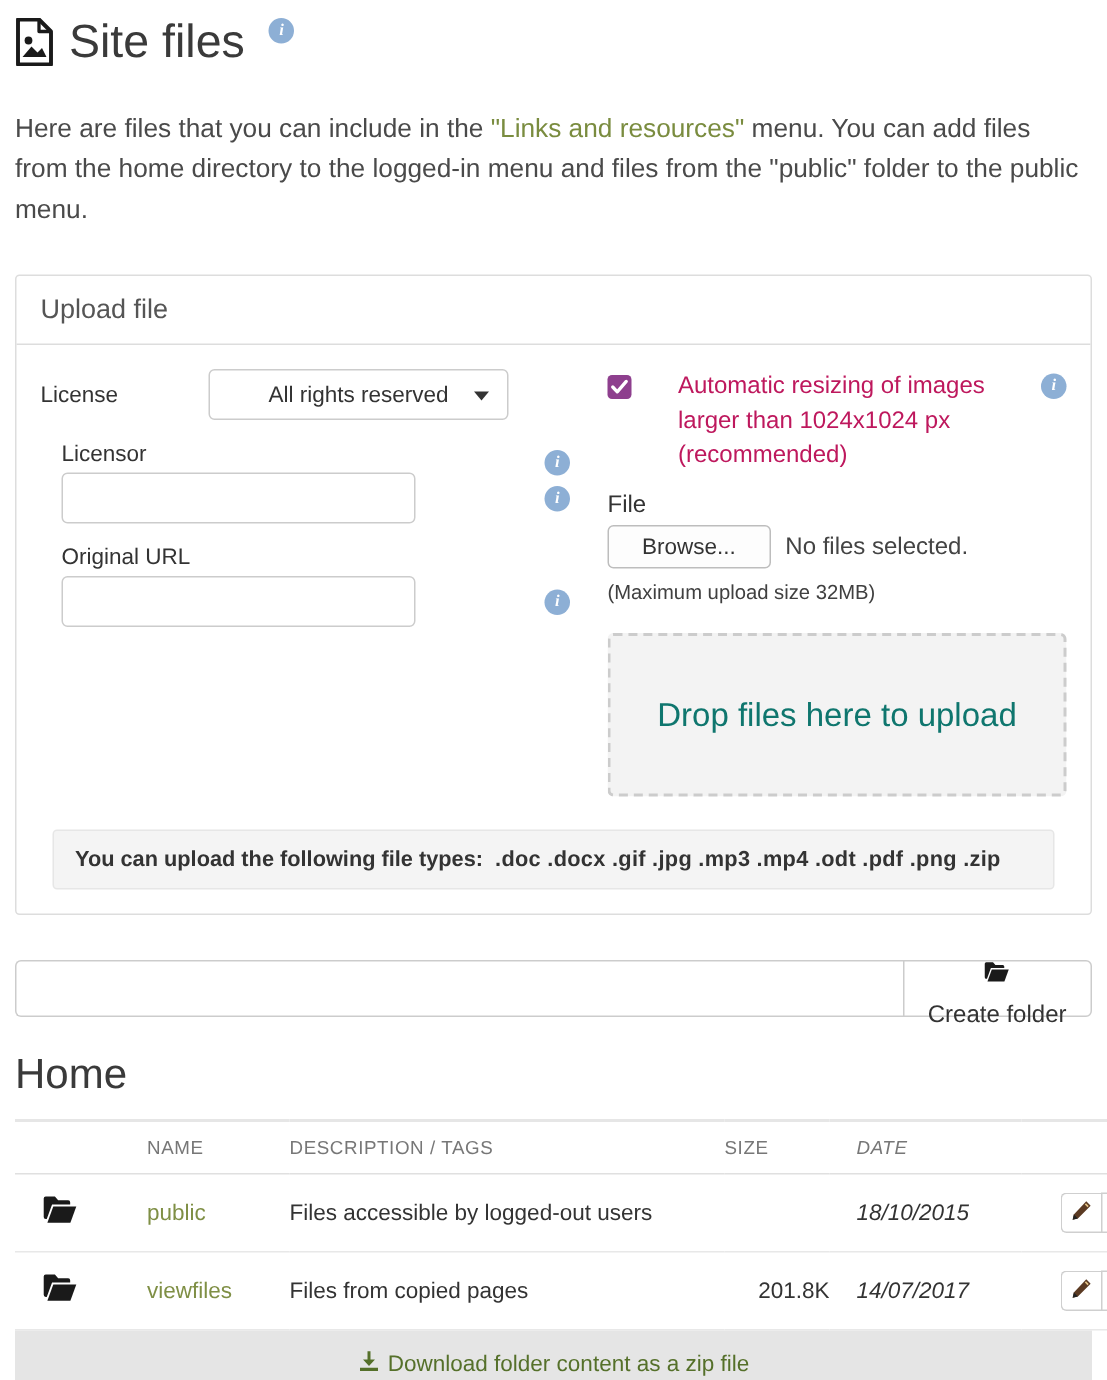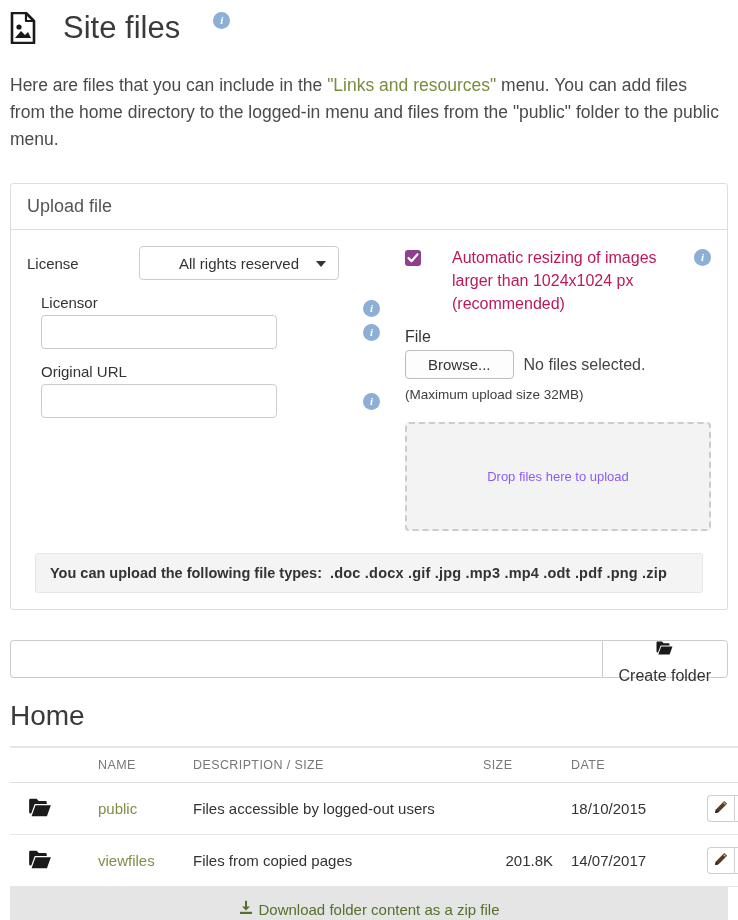--- a/index.html
+++ b/index.html
@@ -17,21 +17,21 @@
   .page {
     padding: 0 10px;
     box-sizing: border-box;
     width: 738px;
   }
 
   
   .page-title {
     display: flex;
     align-items: center;
-    gap: 27px;
+    gap: 10px;
     margin: 6px 0 0 0;
     padding: 0;
     font-weight: normal;
     font-size: 31px;
     line-height: 44px;
     color: #3a3a3a;
   }
   .title-icon {
     width: 26px;
     height: 32px;
@@ -206,22 +206,22 @@
   }
   .dropzone {
     margin-top: 20px;
     height: 105px;
     border: 2px dashed #cccccc;
     border-radius: 4px;
     background: #f3f3f3;
     display: flex;
     align-items: center;
     justify-content: center;
-    font-size: 13px;
-    color: #8b5cf6;
+    font-size: 22px;
+    color: #0f766e;
   }
 
   
   .filetypes {
     margin: 22px 8px 2px 8px;
     background: #f4f4f4;
     border: 1px solid #e6e6e6;
     border-radius: 3px;
     padding: 11px 14px;
     font-size: 14.5px;
@@ -290,21 +290,21 @@
     padding: 12px 0;
     border-bottom: 1px solid #e8e8e8;
     font-size: 15px;
     color: #333333;
     vertical-align: middle;
   }
   .c-icon  { width: 70px; text-align: left; padding-left: 18px !important; }
   .c-name  { width: 95px; }
   .c-desc  { width: 290px; }
   .c-size  { width: 70px; text-align: right; }
-  .c-date  { width: 110px; padding-left: 18px !important; }
+  .c-date  { width: 110px; padding-left: 18px !important; font-style: italic; }
   .c-act   { width: 80px; text-align: right; padding-right: 8px !important; }
   th.c-size { text-align: right; }
 
   .folder-link {
     color: #7f8f45;
     text-decoration: none;
     font-size: 15px;
   }
   .btn-group {
     display: inline-flex;
@@ -434,21 +434,21 @@
     </button>
   </div>
 
   <h2 class="home-title">Home</h2>
 
   <table class="files">
     <thead>
       <tr>
         <th class="c-icon"></th>
         <th class="c-name">NAME</th>
-        <th class="c-desc">DESCRIPTION / SIZE</th>
+        <th class="c-desc">DESCRIPTION / TAGS</th>
         <th class="c-size">SIZE</th>
         <th class="c-date">DATE</th>
         <th class="c-act"></th>
       </tr>
     </thead>
     <tbody>
       <tr>
         <td class="c-icon">
           <span>
             <svg width="24" height="19" viewBox="0 0 17 14">

